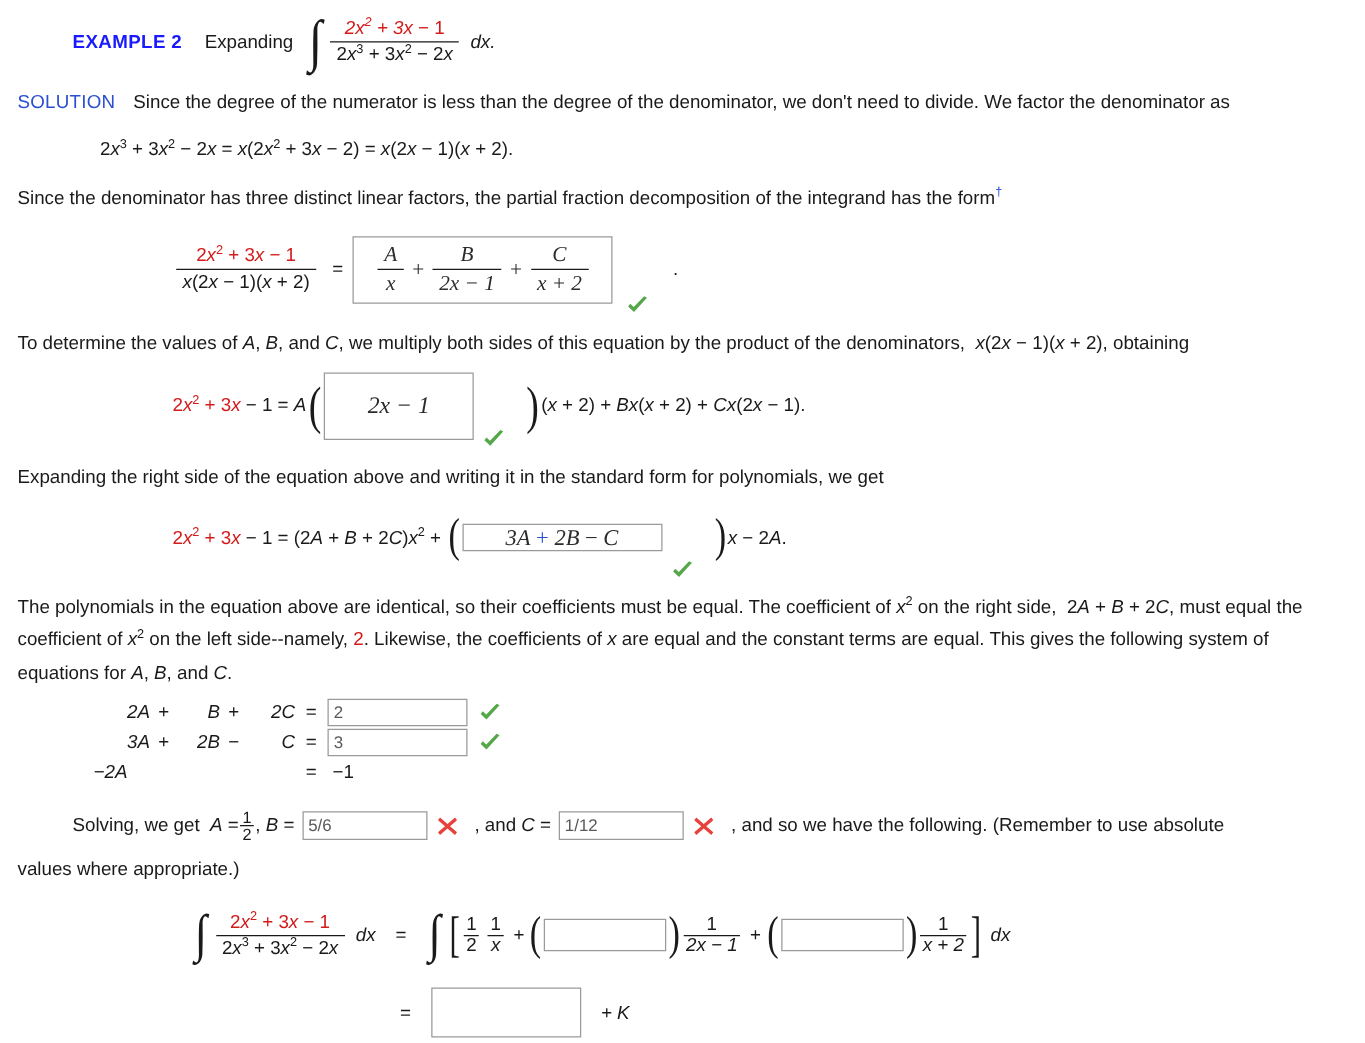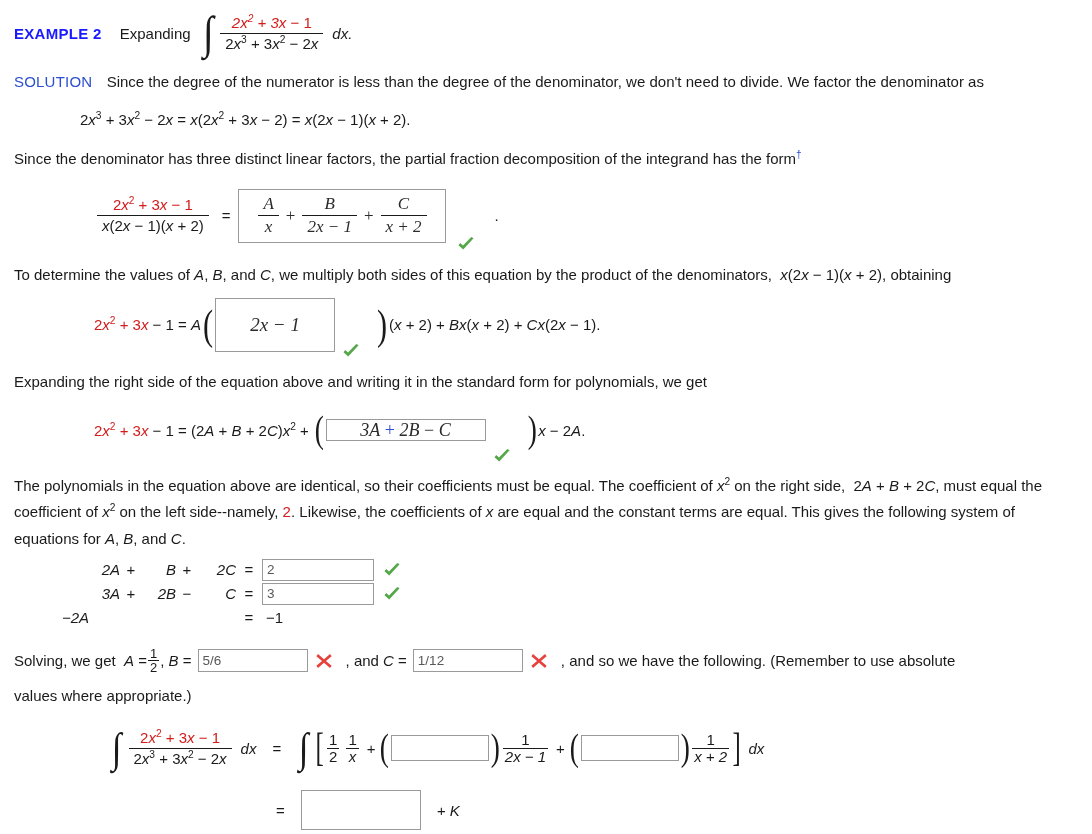--- a/index.html
+++ b/index.html
@@ -24,21 +24,21 @@
   .blue-head {
     color: #1a1aff;
     font-weight: bold;
     letter-spacing: 0.3px;
   }
   .sol-head { color: #2a4fd0; letter-spacing: 0.2px; }
   sup { font-size: 0.68em; vertical-align: super; line-height: 0; }
   .dagger { color: #2a4fd0; }
 
   
-  .line { display: flex; align-items: center; flex-wrap: nowrap; }
+  .line { display: flex; align-items: center; flex-wrap: nowrap; margin-left: 44px; }
   .para {
     line-height: 1.55;
     margin: 0 0 2px 0;
   }
   .indent { padding-left: 66px; }
 
   
   .frac {
     display: inline-flex;
     flex-direction: column;
@@ -99,21 +99,21 @@
   }
   .ansbox.filledmath {
     font-family: "Liberation Serif", serif;
     color: #2b2b2b;
     justify-content: center;
     padding: 0 12px;
   }
   .box-a { height: 54px; min-width: 208px; }
   .box-c { height: 35px; width: 160px; }
   .box-eq { height: 22px; width: 112px; }
-  .box-sol { height: 23px; width: 110px; }
+  .box-sol { height: 23px; width: 100px; }
   .box-empty-md { height: 26px; width: 98px; }
   .box-final { height: 40px; width: 120px; }
 
   
   .sermath { font-family: "Liberation Serif", serif; }
   .sermath .it { font-style: italic; }
 
   
   .mark {
     display: inline-block;
@@ -298,21 +298,21 @@
         <span>3</span>
       </span>
       <span class="mark">
         <svg width="20" height="20" viewBox="0 0 20 20">
             <path d="M2.5 11.2 L7.2 15.6 L17.6 4.2 L15.3 3.0 L7.0 11.6 L4.2 9.0 Z" fill="#55a74a"></path>
           </svg>
       </span>
     </div>
 
     <div class="row" style="margin-left:-18px;">
-      <span class="term w-a" style="text-align:left; padding-left:0;">−2A</span>
+      <span class="term w-a" style="text-align:right; padding-left:0;">−2A</span>
       <span class="w-op"></span>
       <span class="term w-b"></span>
       <span class="w-op"></span>
       <span class="term w-c"></span>
       <span class="w-eq" style="margin-left:18px;">=</span>
       <span style="margin-left:4px;">−1</span>
     </div>
 
   </div>
 

